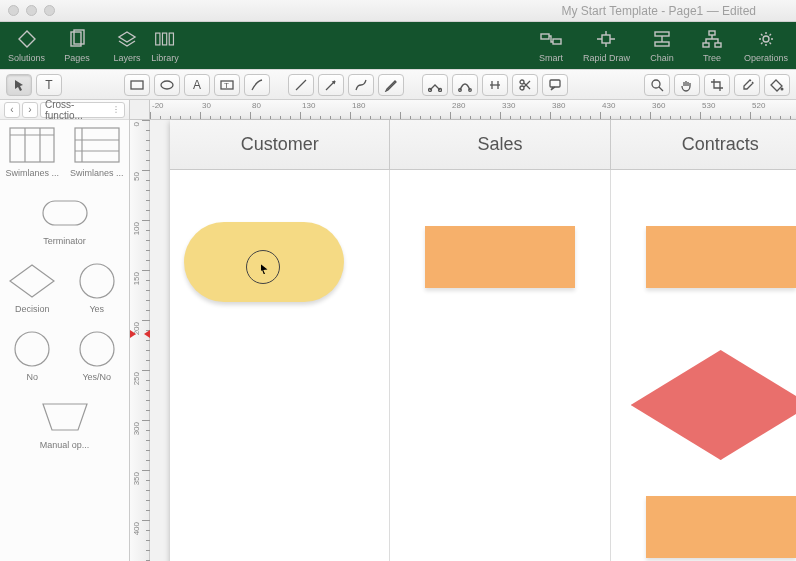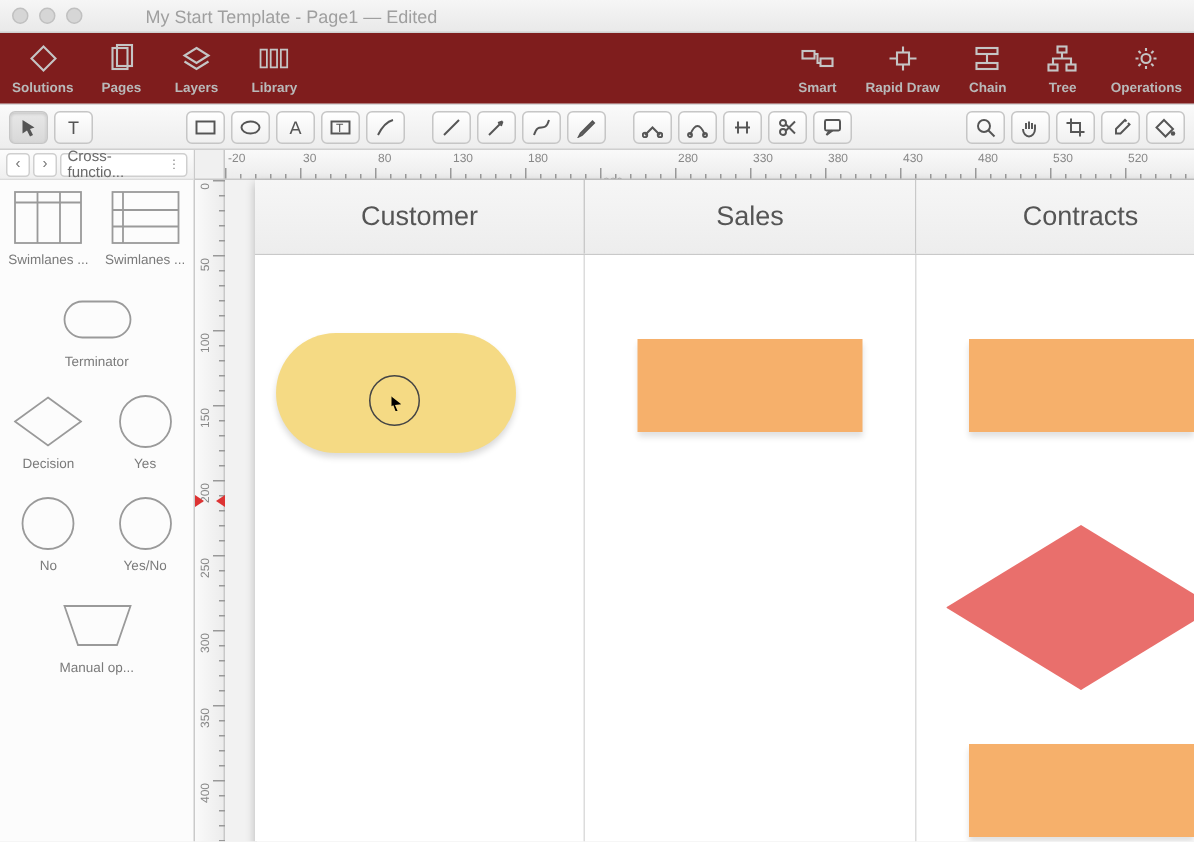--- a/index.html
+++ b/index.html
@@ -2,24 +2,24 @@
 <html><head>
 <meta charset="utf-8">
 <style>
   * { box-sizing: border-box; margin: 0; padding: 0; font-family: -apple-system, "Helvetica Neue", Arial, sans-serif; }
   body { width: 796px; height: 561px; overflow: hidden; background:#e8e8e8; position:relative; }
 
   
   .titlebar { height:22px; background:linear-gradient(#f6f6f6,#e9e9e9); border-bottom:1px solid #d0d0d0; display:flex; align-items:center; }
   .traffic { display:flex; gap:7px; margin-left:8px; }
   .dot { width:11px; height:11px; border-radius:50%; background:#d6d6d6; border:1px solid #c0c0c0; }
-  .title { flex:1; text-align:left; font-size:12px; color:#9f9f9f; margin-right:40px;margin-left:42px; }
+  .title { flex:1; text-align:right; font-size:12px; color:#9f9f9f; margin-right:40px;margin-left:42px; }
 
   
-  .toolbar1 { height:48px; background:#7f1d1d; border-bottom:1px solid #d9d9d9; display:flex; align-items:center; padding:0 8px; gap:16px; color:#b9b9b9; font-size:9px;font-weight:bold; }
+  .toolbar1 { height:48px; background:#14532d; border-bottom:1px solid #d9d9d9; display:flex; align-items:center; padding:0 8px; gap:2px; color:#b9b9b9; font-size:9px; }
   .tb1-group { display:flex; gap:14px; }
   .tb1-item { display:flex; flex-direction:column; align-items:center; gap:3px; min-width:36px; }
   .tb1-item .glyph { width:22px; height:22px; display:flex; align-items:center; justify-content:center; }
   .tb1-item svg { stroke:#c5c5c5; fill:none; stroke-width:1.4; }
   .spacer { flex:1; }
 
   
   .toolbar2 { height:30px; background:linear-gradient(#fafafa,#ededed); border-bottom:1px solid #cfcfcf; display:flex; align-items:center; padding:0 6px; gap:4px; }
   .tool-btn { width:26px; height:22px; border:1px solid #c6c6c6; border-radius:4px; background:linear-gradient(#ffffff,#f0f0f0); display:flex; align-items:center; justify-content:center; cursor:pointer; }
   .tool-btn svg { stroke:#555; fill:none; stroke-width:1.3; }
@@ -459,21 +459,21 @@
           <div class="tick-major" style="left: 460px; top: 16px; width: 1px; height: 4px;"></div>
           <div class="tick-major" style="left: 470px; top: 16px; width: 1px; height: 4px;"></div>
           <div class="tick-major" style="left: 480px; top: 16px; width: 1px; height: 4px;"></div>
           <div class="tick-major" style="left: 490px; top: 16px; width: 1px; height: 4px;"></div>
           <div class="tick-label" style="left: 452px; top: 1px;">430</div>
           <div class="tick-major" style="left: 500px; top: 12px; width: 1px; height: 8px;"></div>
           <div class="tick-major" style="left: 510px; top: 16px; width: 1px; height: 4px;"></div>
           <div class="tick-major" style="left: 520px; top: 16px; width: 1px; height: 4px;"></div>
           <div class="tick-major" style="left: 530px; top: 16px; width: 1px; height: 4px;"></div>
           <div class="tick-major" style="left: 540px; top: 16px; width: 1px; height: 4px;"></div>
-          <div class="tick-label" style="left: 502px; top: 1px;">480</div>
+          <div class="tick-label" style="left: 502px; top: 1px;">360</div>
           <div class="tick-major" style="left: 550px; top: 12px; width: 1px; height: 8px;"></div>
           <div class="tick-major" style="left: 560px; top: 16px; width: 1px; height: 4px;"></div>
           <div class="tick-major" style="left: 570px; top: 16px; width: 1px; height: 4px;"></div>
           <div class="tick-major" style="left: 580px; top: 16px; width: 1px; height: 4px;"></div>
           <div class="tick-major" style="left: 590px; top: 16px; width: 1px; height: 4px;"></div>
           <div class="tick-label" style="left: 552px; top: 1px;">530</div>
           <div class="tick-major" style="left: 600px; top: 12px; width: 1px; height: 8px;"></div>
           <div class="tick-major" style="left: 610px; top: 16px; width: 1px; height: 4px;"></div>
           <div class="tick-major" style="left: 620px; top: 16px; width: 1px; height: 4px;"></div>
           <div class="tick-major" style="left: 630px; top: 16px; width: 1px; height: 4px;"></div>

